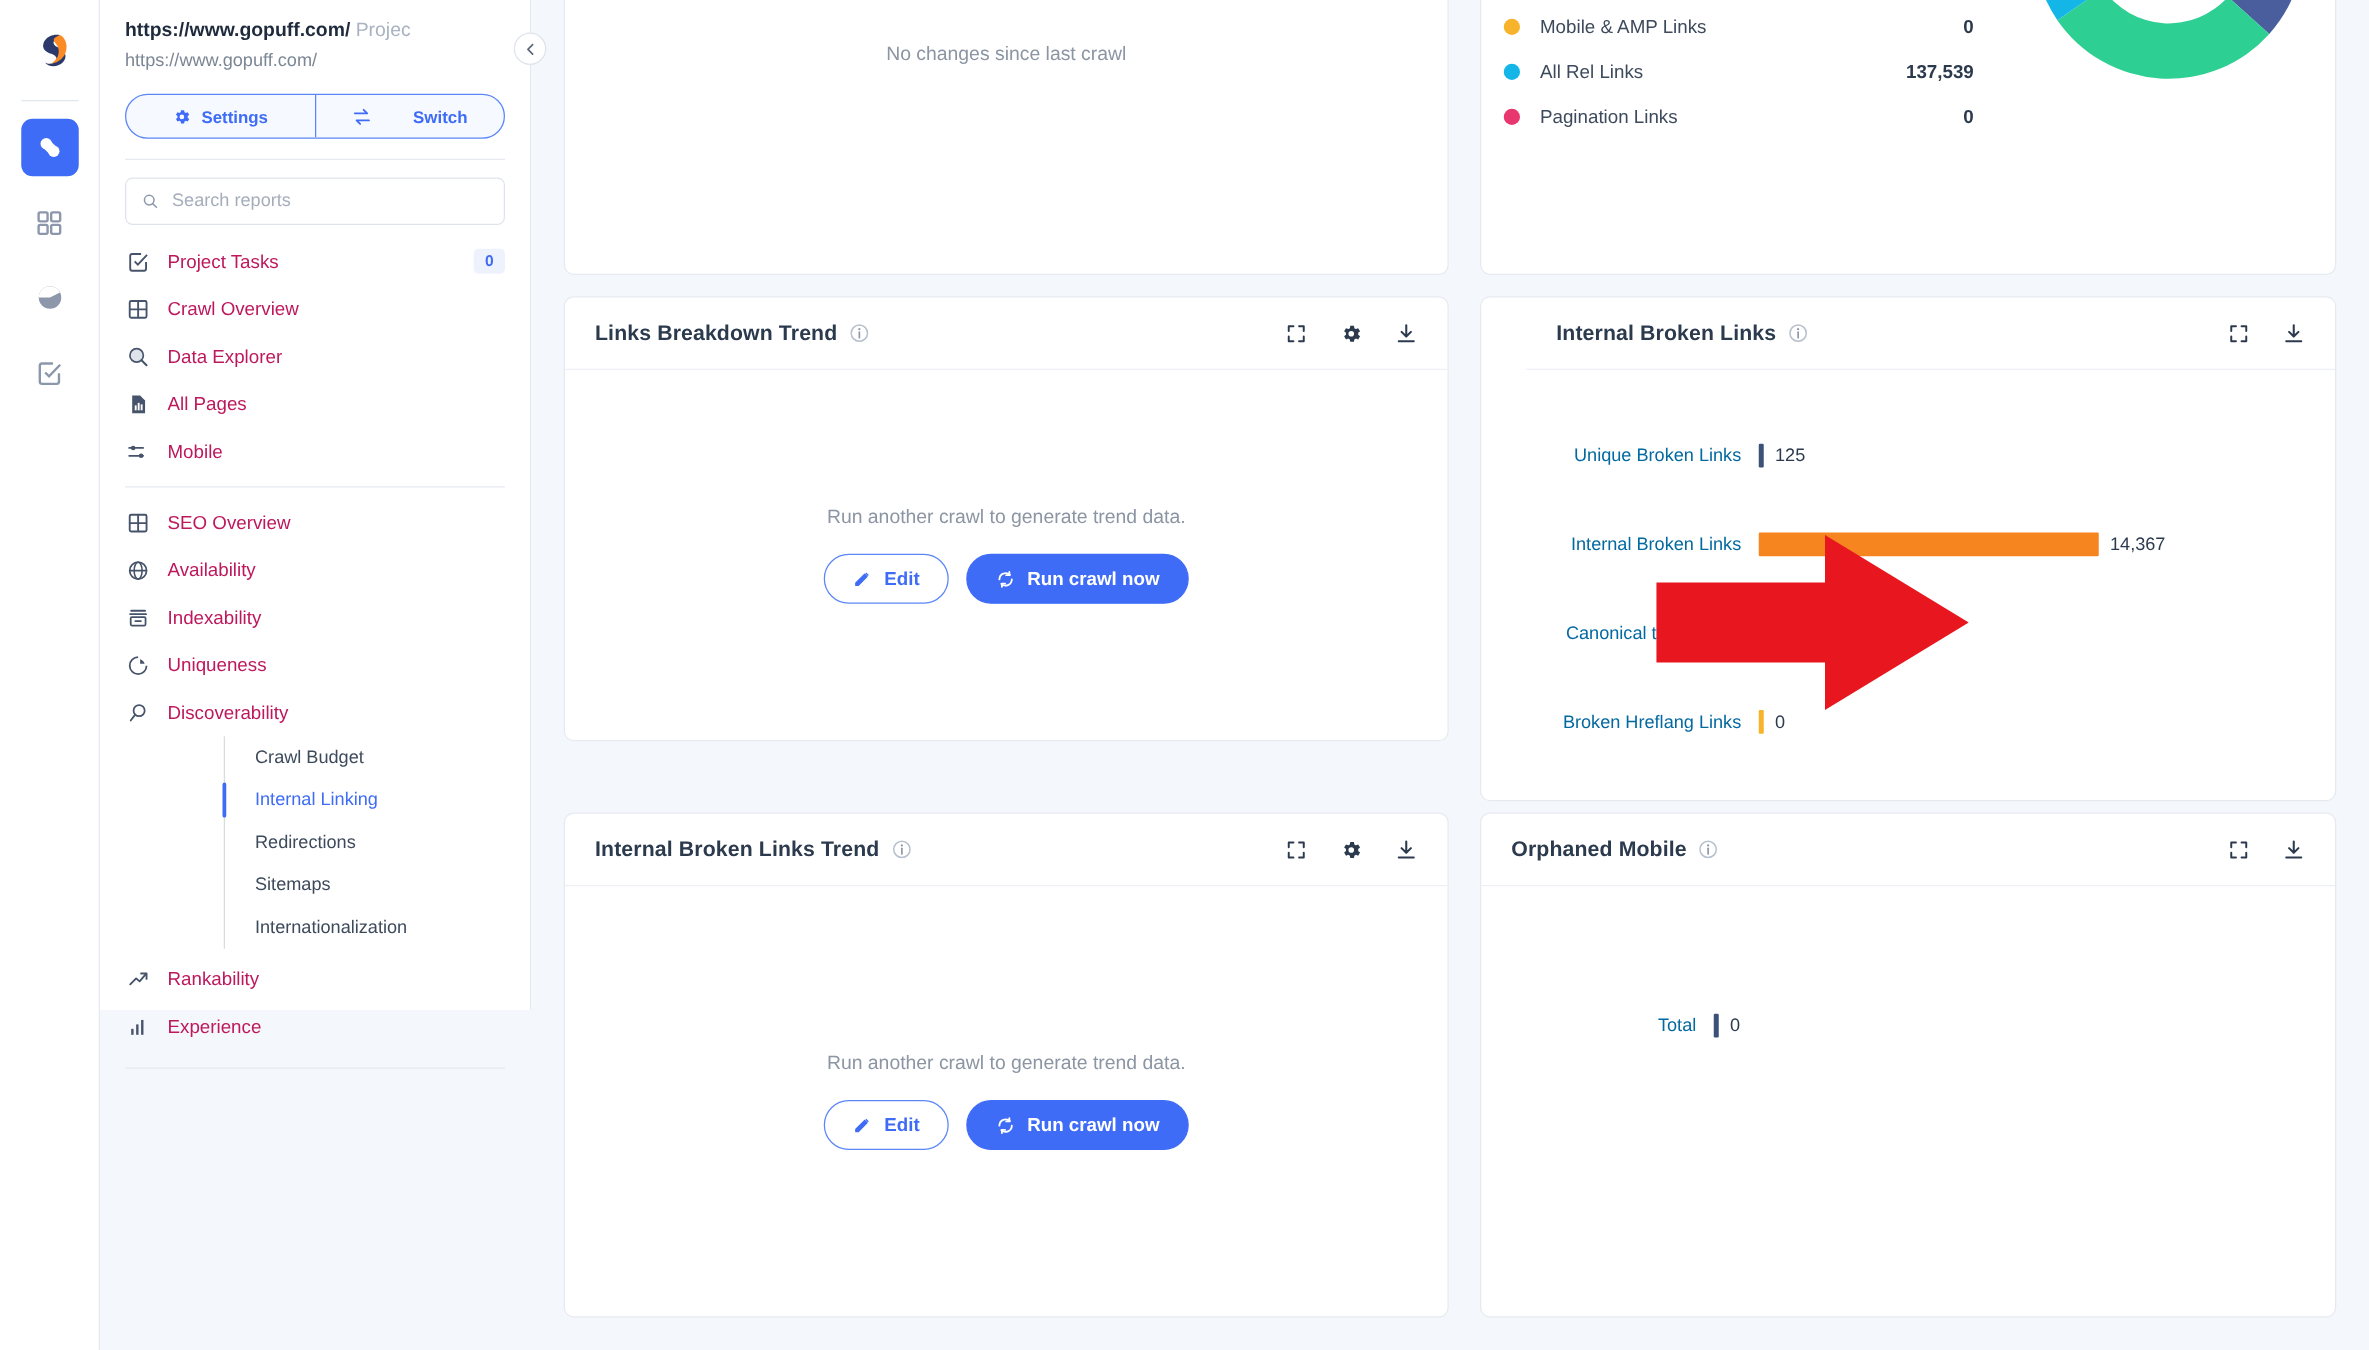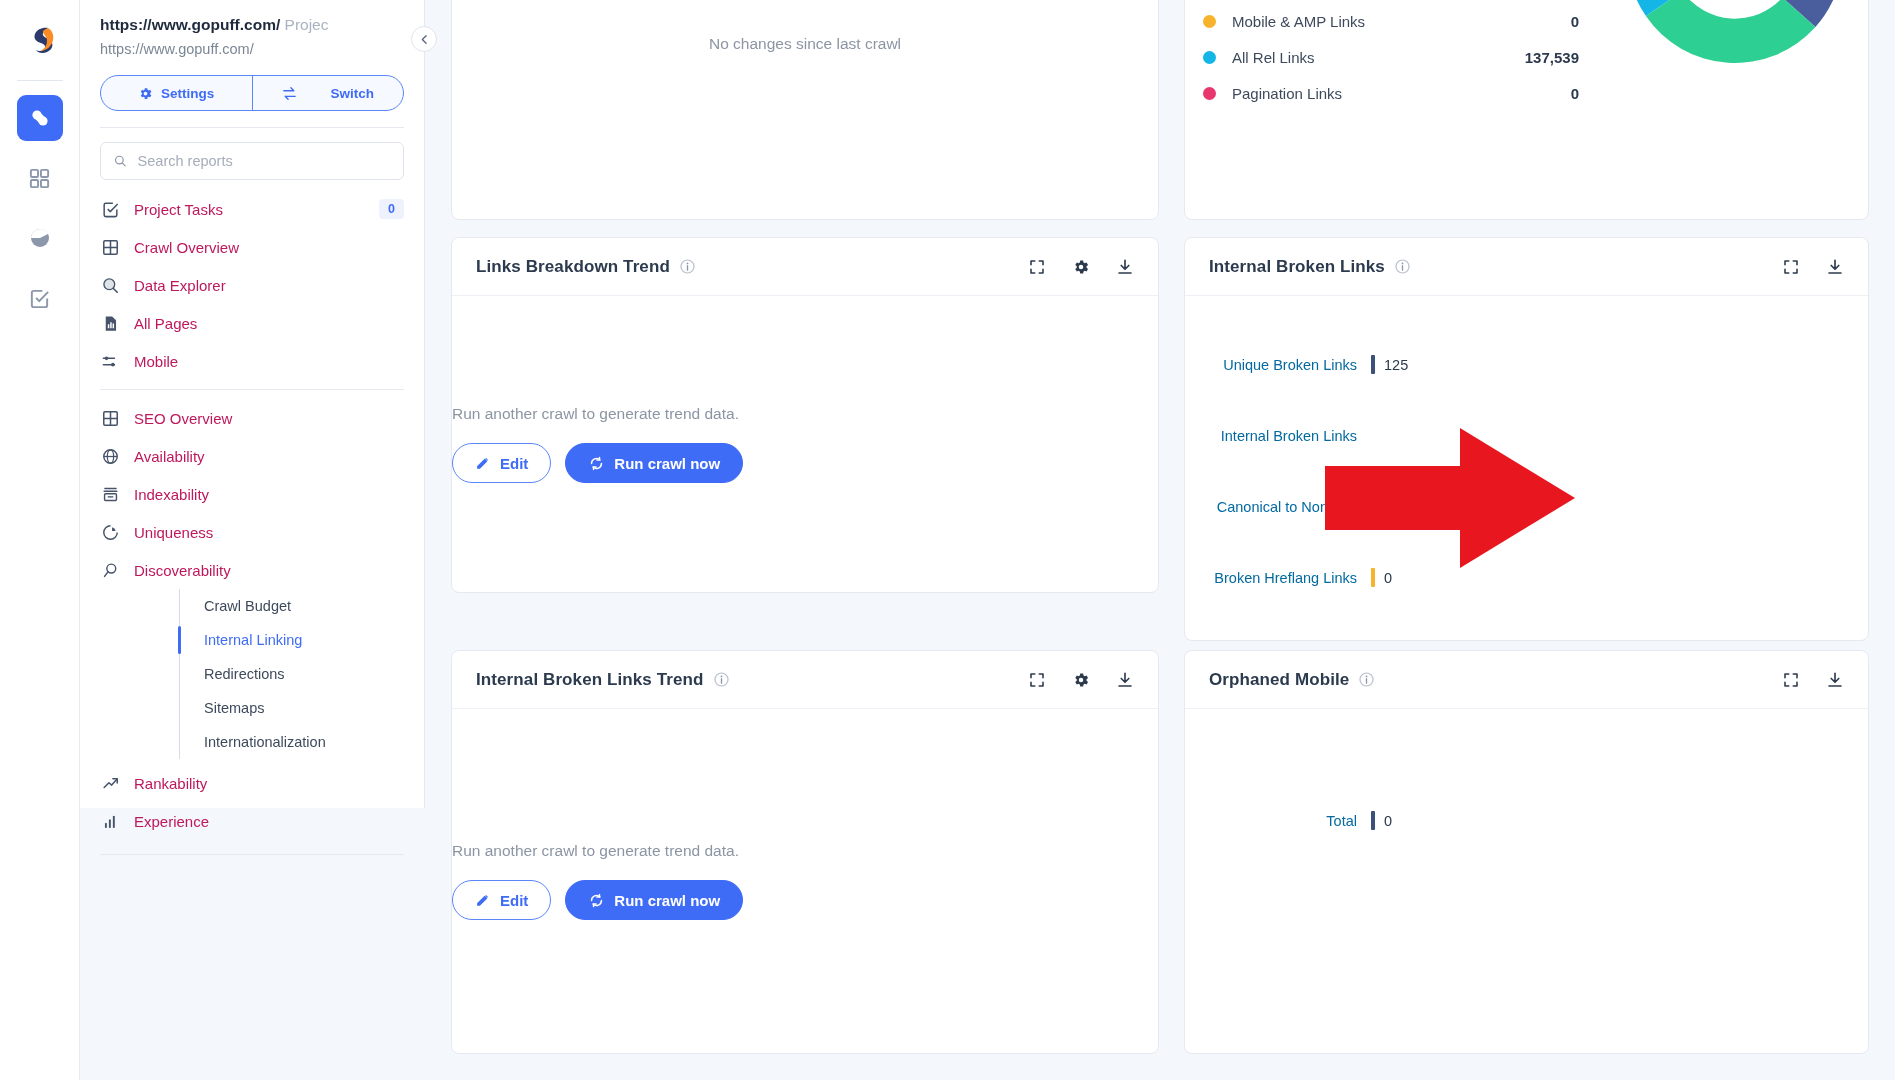--- a/index.html
+++ b/index.html
@@ -135,21 +135,21 @@
     font-size: 17px; font-weight: 700; color: #2c3a4e; letter-spacing: .1px;
   }
   .info-ico { margin-left: 9px; display: flex; align-items: center; }
   .head-actions { margin-left: auto; display: flex; align-items: center; gap: 26px; }
   .head-ico { cursor: pointer; display: flex; align-items: center; justify-content: center; }
 
   .card-body { flex: 1; position: relative; display: flex; }
 
   .empty-state {
     width: 100%; display: flex; flex-direction: column;
-    align-items: flex-start; justify-content: center; gap: 20px;
+    align-items: center; justify-content: center; gap: 20px;
   }
   .empty-msg { font-size: 15.5px; color: #8b95a3; }
   .empty-btns { display: flex; gap: 14px; }
   .btn {
     height: 40px; border-radius: 20px; display: flex; align-items: center;
     justify-content: center; gap: 9px; font-size: 15px; font-weight: 700;
     cursor: pointer; padding: 0 22px;
   }
   .btn-edit { border: 1px solid #5a86f8; color: #3f6cf6; background: #fff; }
   .btn-run { background: #3f6cf6; color: #fff; border: 1px solid #3f6cf6; }
@@ -505,21 +505,21 @@
                   <path d="M19 12a7 7 0 0 1-11.9 5 M5 12a7 7 0 0 1 11.9-5" fill="none" stroke="#fff" stroke-width="2.1" stroke-linecap="round"></path>
                   <path d="M16.2 3.6v3.6h-3.6 M7.8 20.4v-3.6h3.6" fill="none" stroke="#fff" stroke-width="2.1" stroke-linecap="round" stroke-linejoin="round"></path>
                 </svg>
                 <span>Run crawl now</span>
               </span>
             </span>
           </div>
         </div>
       </div>
 
-      <div class="card right" style="height:404px;">
+      <div class="card right" style="height:404px;padding-left:36px;">
         <div class="card-head">
           <span class="card-title">Internal Broken Links</span>
           <span class="info-ico">
             <svg width="17" height="17" viewBox="0 0 24 24">
               <circle cx="12" cy="12" r="9.2" fill="none" stroke="#b7c0cd" stroke-width="1.7"></circle>
               <circle cx="12" cy="7.6" r="1.25" fill="#8d97ab"></circle>
               <path d="M12 10.8v6.4" stroke="#8d97ab" stroke-width="1.9" stroke-linecap="round"></path>
             </svg>
           </span>
           <span class="head-actions">
@@ -542,20 +542,24 @@
             <div class="bar-row">
               <span class="bar-name">Unique Broken Links</span>
               <span class="bar-track">
                 <span class="bar-fill" style="background:#3b5178;width:4px;"></span>
                 <span class="bar-val">125</span>
               </span>
             </div>
 
             <div class="bar-row">
               <span class="bar-name">Internal Broken Links</span>
+              <span class="bar-track">
+                <span class="bar-fill" style="background:#f7851f;width:272px;"></span>
+                <span class="bar-val">14,367</span>
+              </span>
             </div>
 
             <div class="bar-row">
               <span class="bar-name">Canonical to Non-200</span>
               <span class="bar-track">
                 <span class="bar-fill" style="background:#21c98a;width:4px;"></span>
                 <span class="bar-val">0</span>
               </span>
             </div>
 

